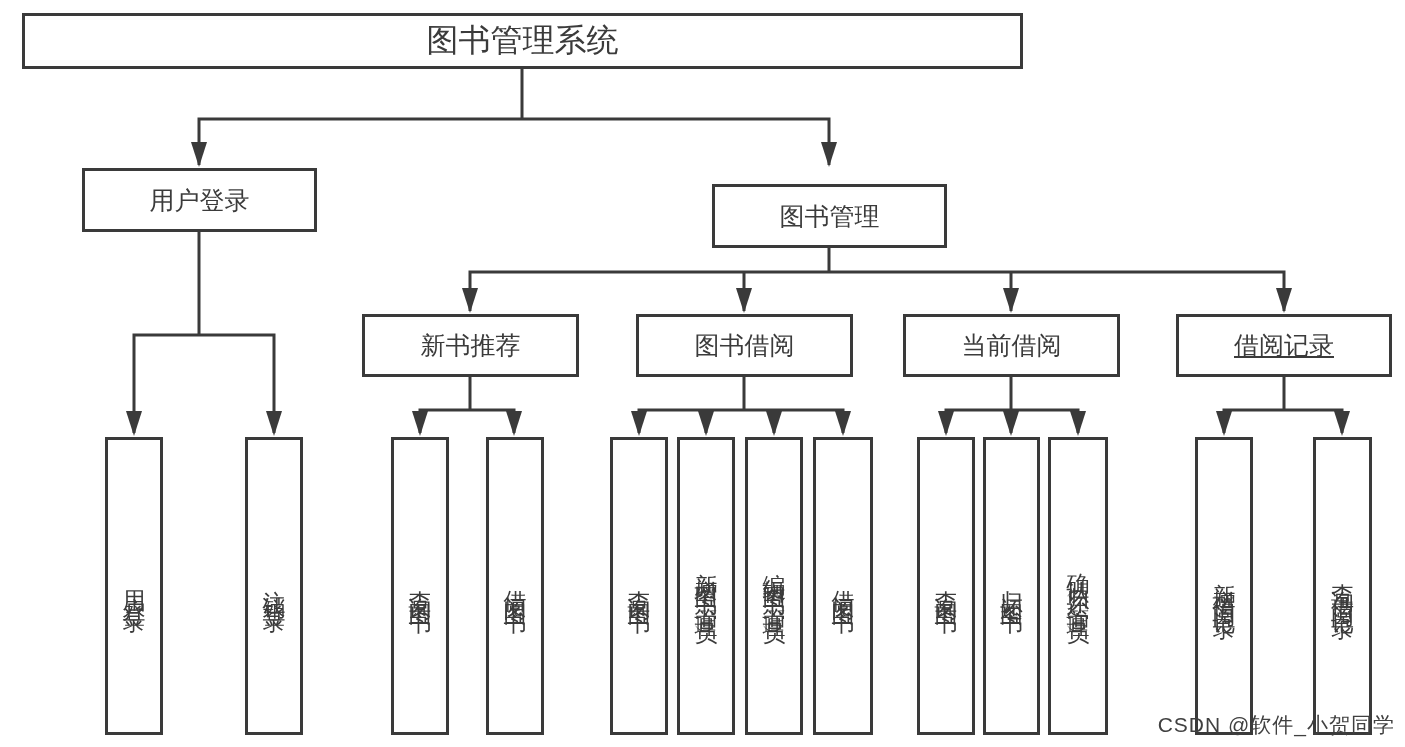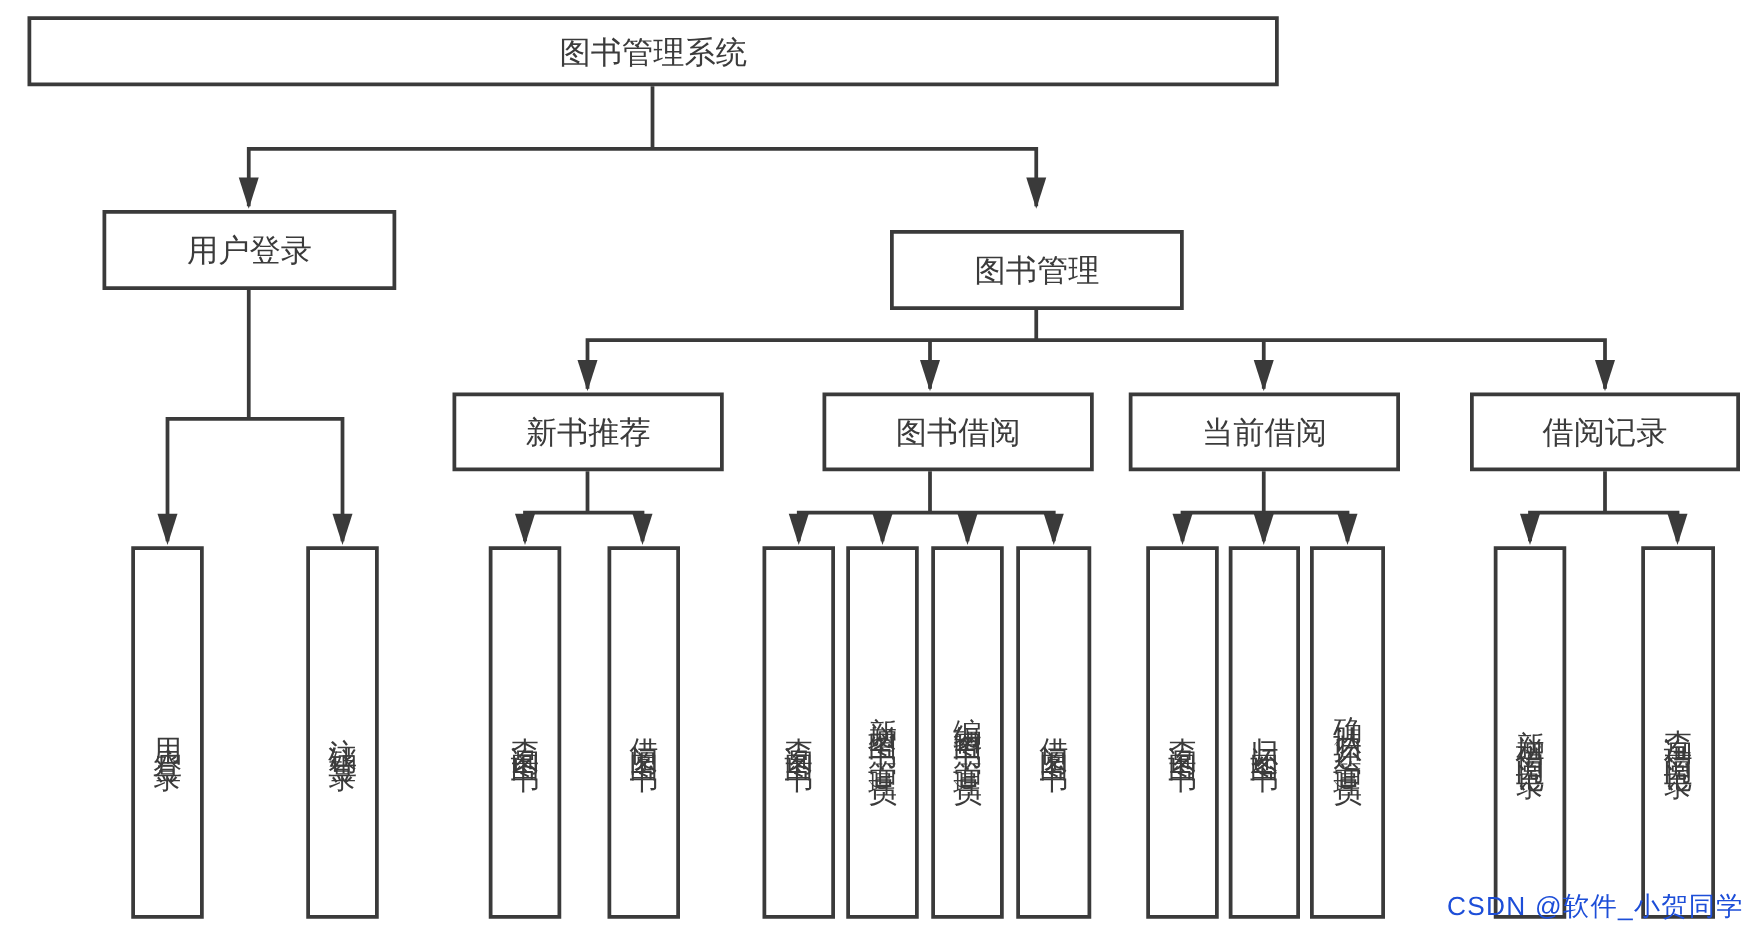--- a/index.html
+++ b/index.html
@@ -28,38 +28,38 @@
     border: 3px solid #3a3a3a;
     background: #ffffff;
     color: #3b3b3b;
     display: flex;
     align-items: center;
     justify-content: center;
     z-index: 2;
     text-align: center;
     white-space: nowrap;
   }
-  .lvl1 { font-size: 25px; font-family: Liberation Mono, monospace; }
+  .lvl1 { font-size: 32px; font-family: Liberation Mono, monospace; }
   .lvl2 { font-size: 25px; }
   .lvl3 { font-size: 25px; text-align: center; }
   .leaf { font-size: 23px; }
   .leaf .vtext {
     writing-mode: vertical-rl;
     text-orientation: mixed;
     letter-spacing: 7px;
     line-height: 1;
     white-space: nowrap;
   }
   .watermark {
     position: absolute;
     right: 10px;
     bottom: 8px;
     z-index: 3;
     font-size: 21px;
-    color: #1d4ed8;
+    color: #404040;
     letter-spacing: 1px;
     pointer-events: none;
   }
 </style>
 </head>
 <body>
 
 <div id="stage">
 
   <svg id="wires" viewBox="0 0 1405 747" xmlns="http://www.w3.org/2000/svg">
@@ -109,27 +109,27 @@
   <div class="node lvl2" style="left:82px; top:168px; width:235px; height:64px;">
     <span>用户登录</span>
   </div>
   <div class="node lvl2" style="left:712px; top:168px; width:235px; height:64px;margin-top:16px;">
     <span>图书管理</span>
   </div>
 
   <div class="node lvl3" style="left:362px; top:314px; width:217px; height:63px;">
     <span>新书推荐</span>
   </div>
-  <div class="node lvl3" style="left:658px; top:314px; width:217px; height:63px;">
+  <div class="node lvl3" style="left:636px; top:314px; width:217px; height:63px;">
     <span>图书借阅</span>
   </div>
   <div class="node lvl3" style="left:903px; top:314px; width:217px; height:63px;font-family:Liberation Mono, monospace;">
     <span>当前借阅</span>
   </div>
-  <div class="node lvl3" style="left:1176px; top:314px; width:216px; height:63px;">
+  <div class="node lvl3" style="left:1176px; top:314px; width:216px; height:63px;text-decoration:underline;">
     <span>借阅记录</span>
   </div>
 
   <div class="node leaf" style="left:105px; top:437px; width:58px; height:298px;">
     <span class="vtext">用户登录</span>
   </div>
   <div class="node leaf" style="left:245px; top:437px; width:58px; height:298px;">
     <span class="vtext">注销登录</span>
   </div>
 

